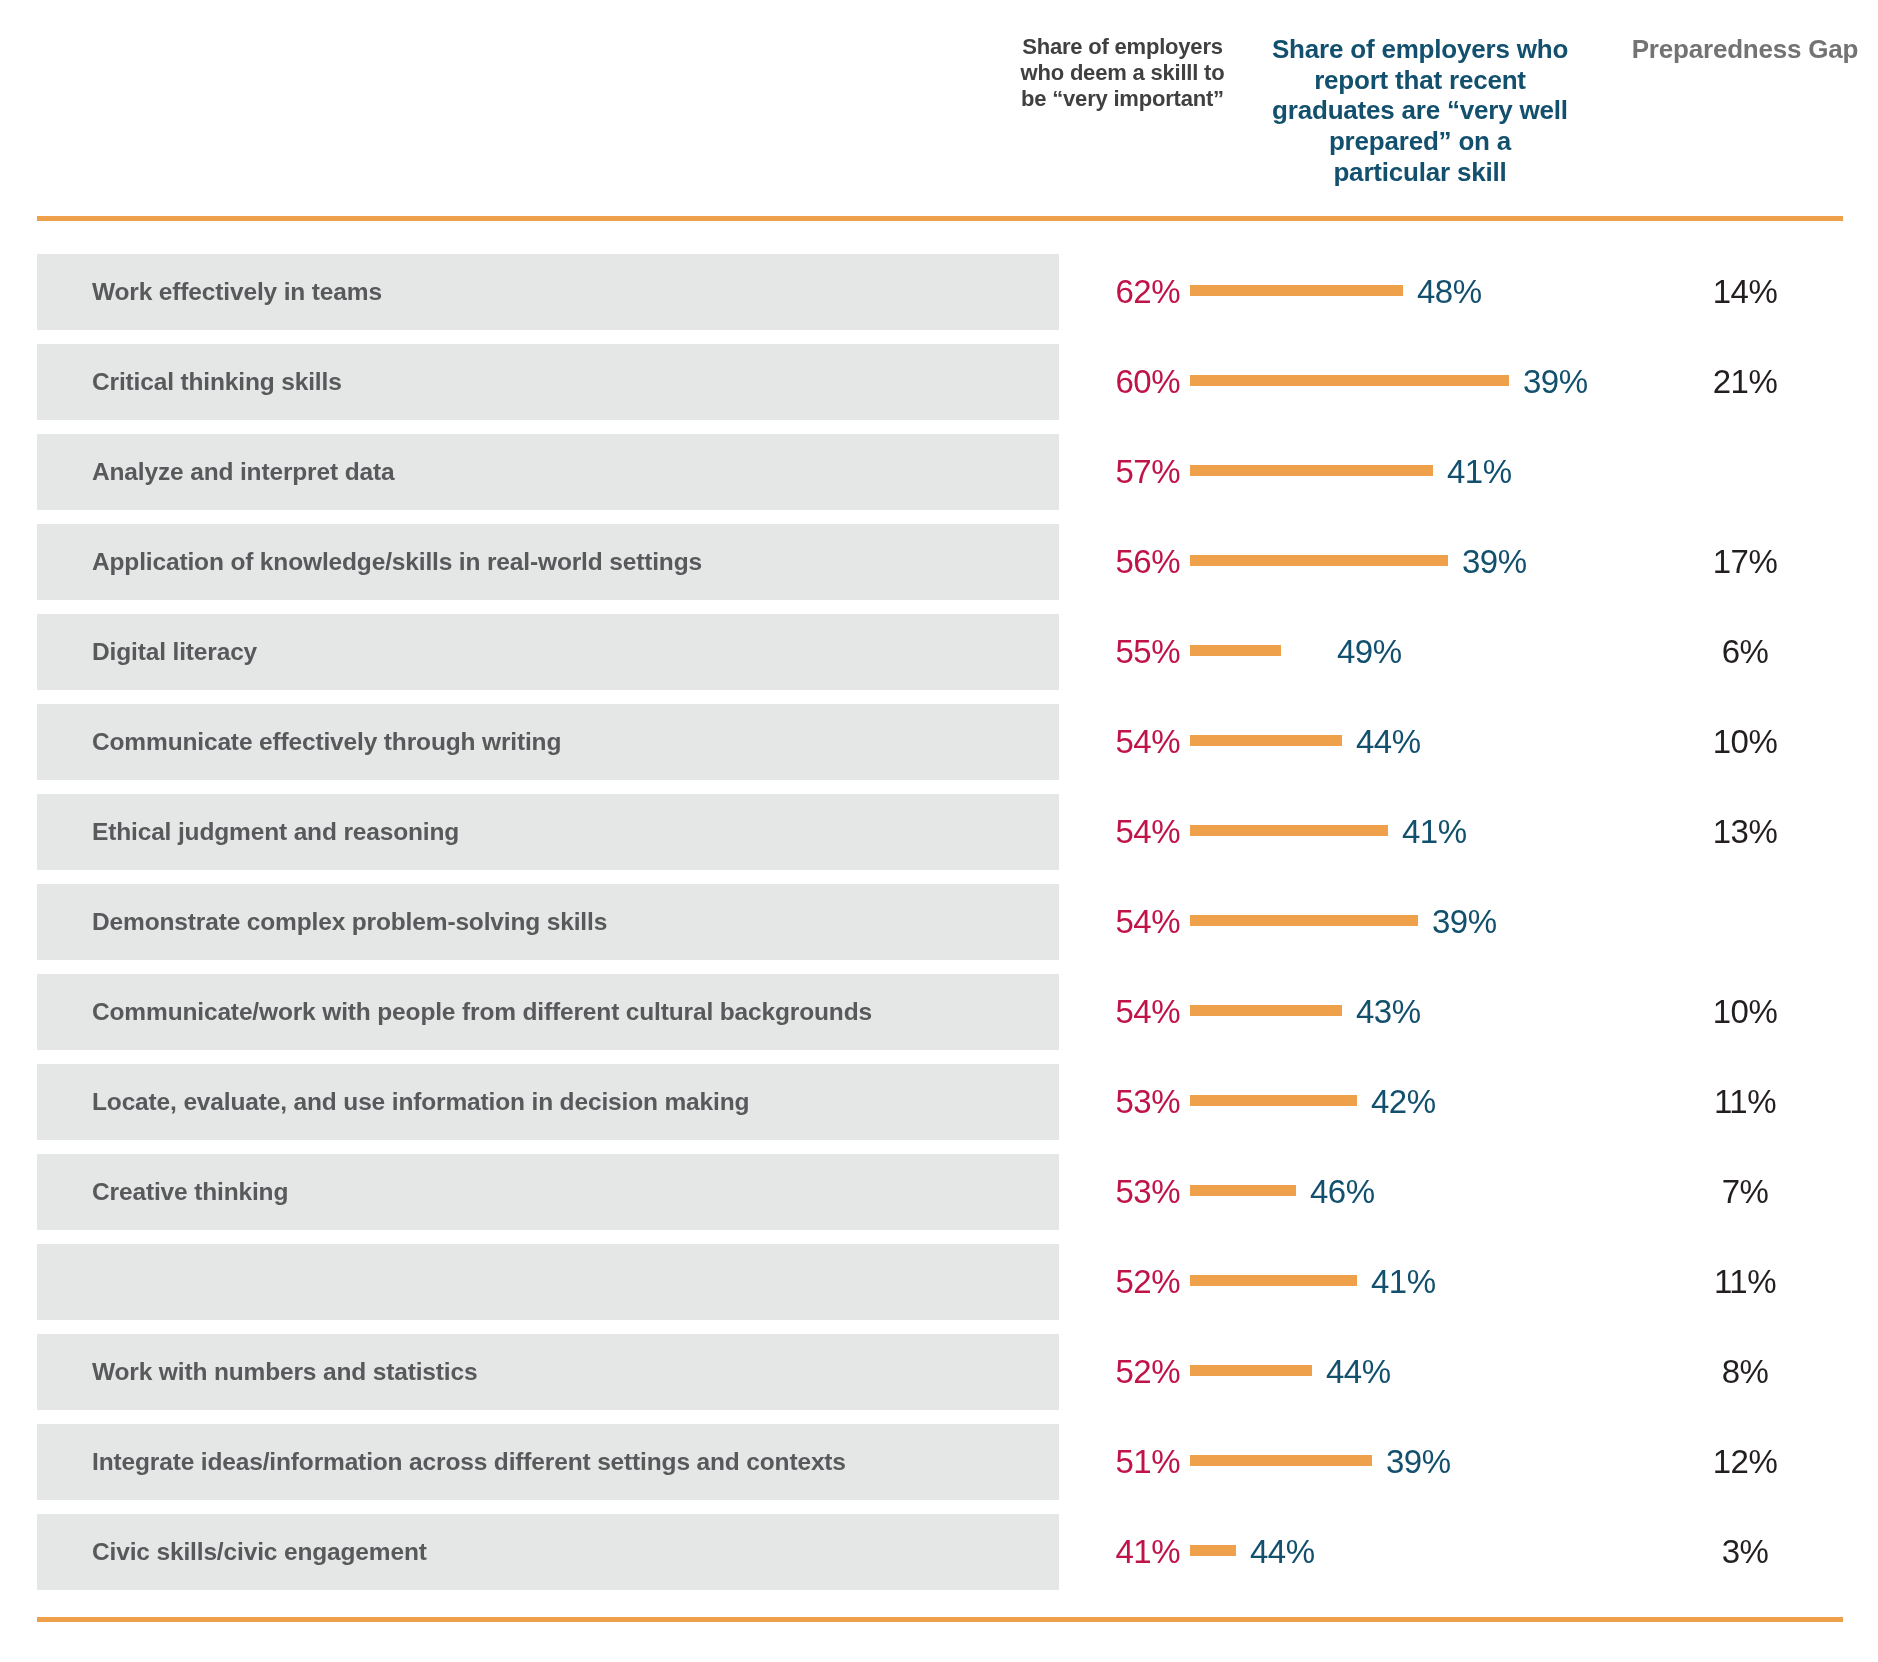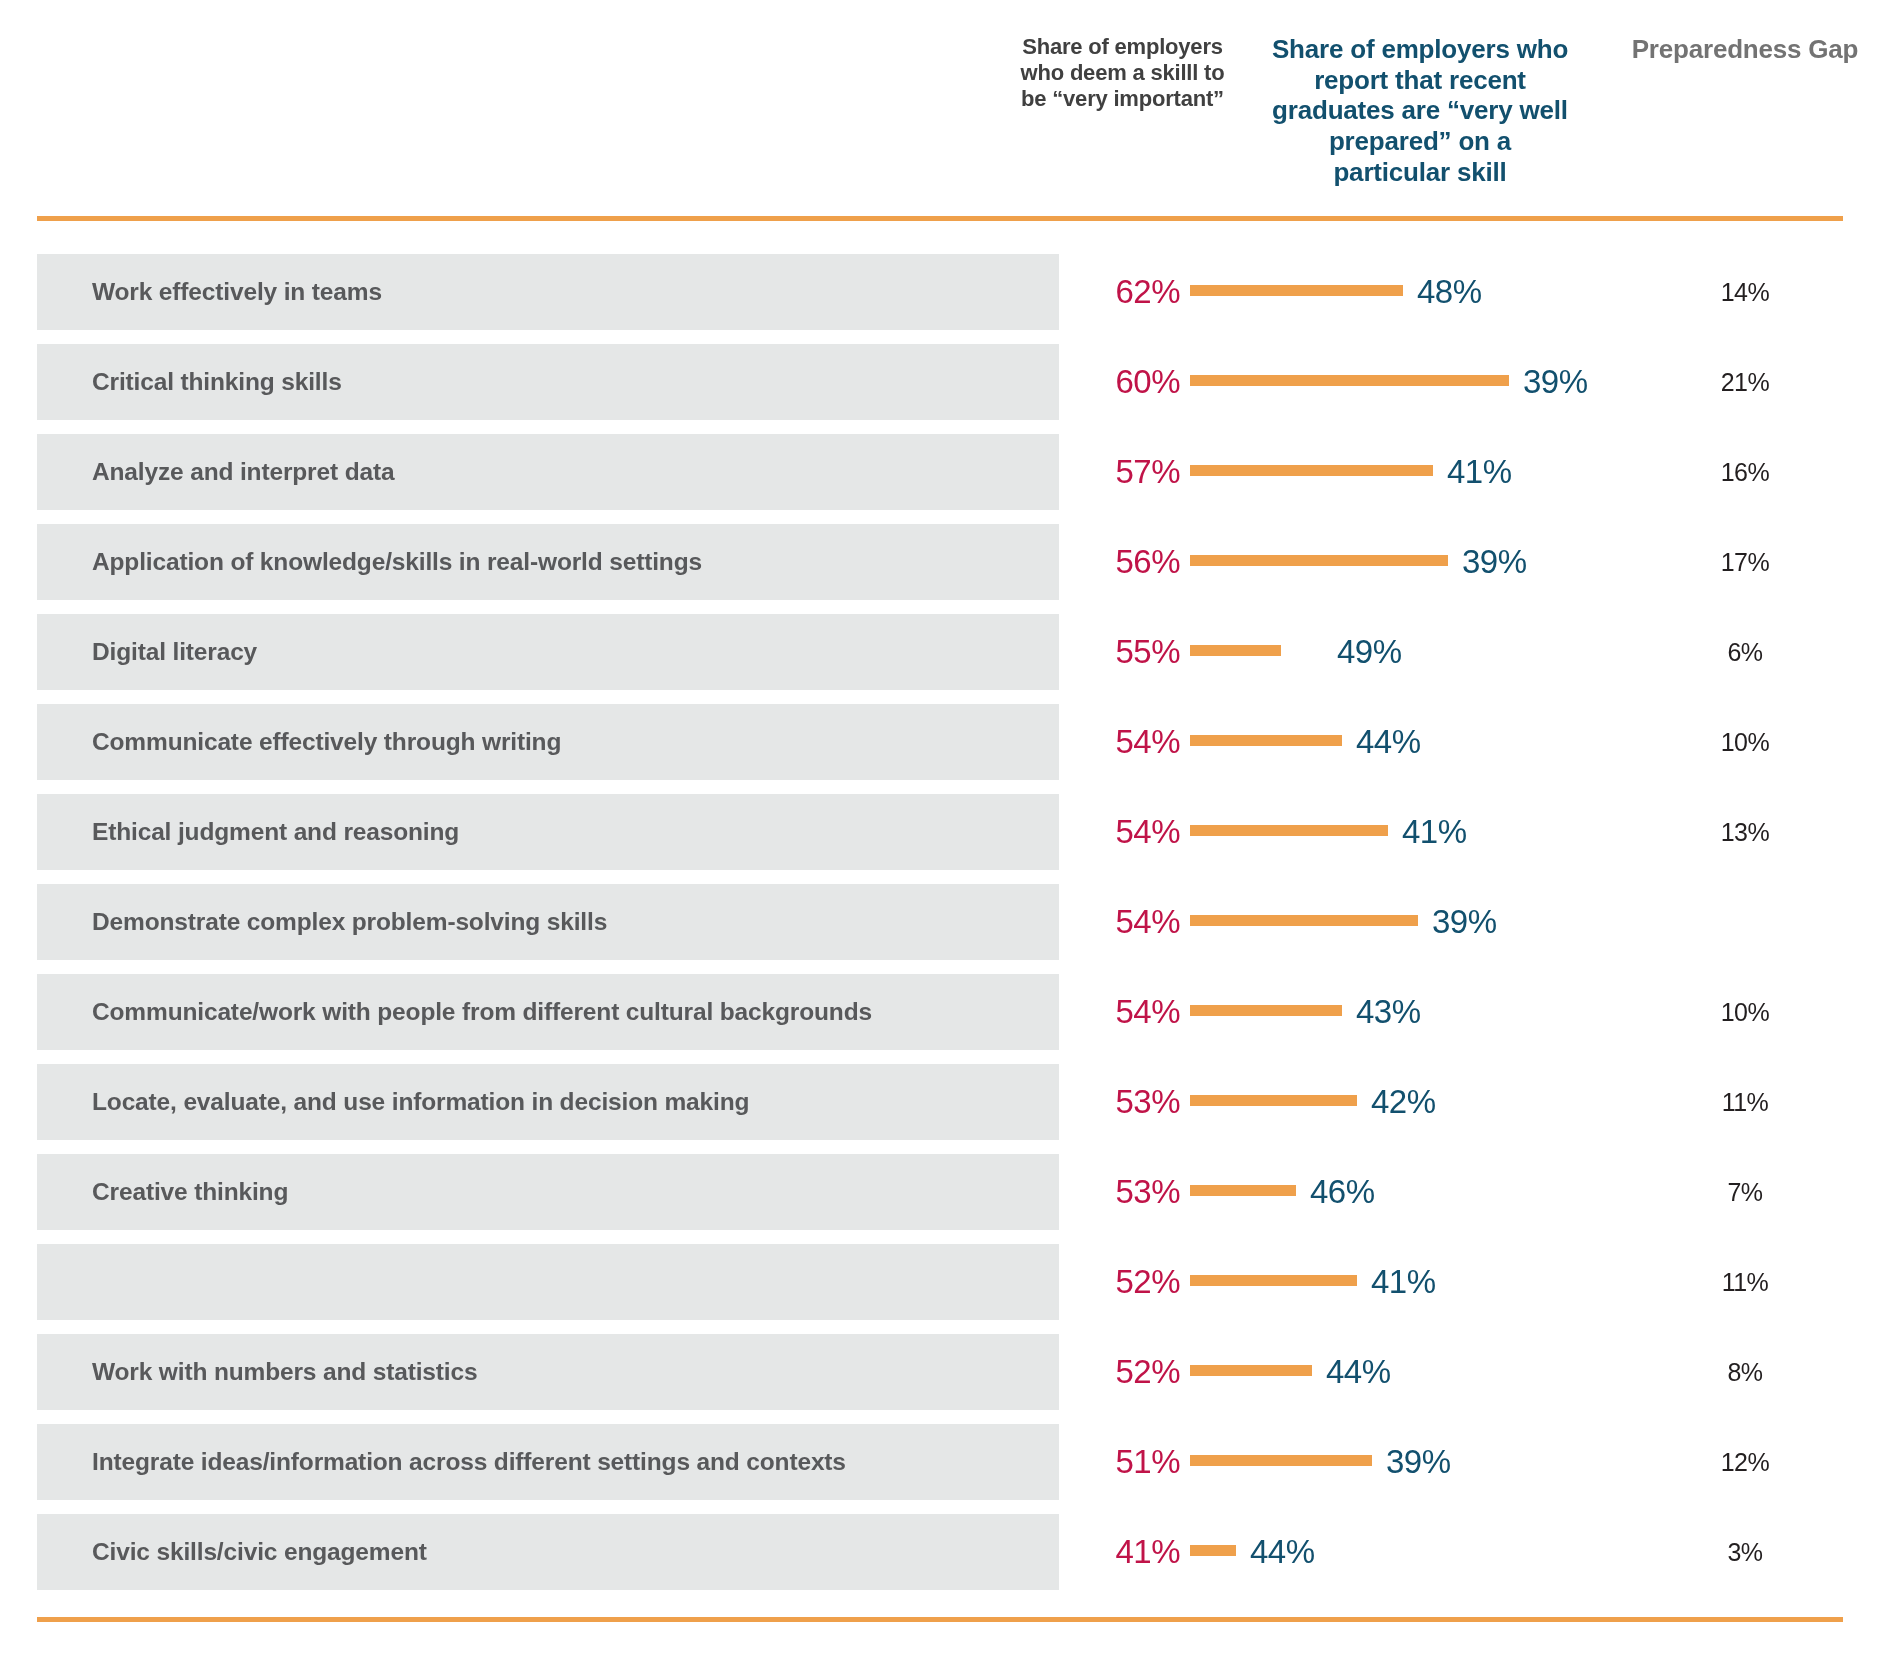--- a/index.html
+++ b/index.html
@@ -146,21 +146,21 @@
 
   
   .val-gap {
     position: absolute;
     left: 1620px;
     top: 0;
     width: 250px;
     height: 76px;
     line-height: 76px;
     text-align: center;
-    font-size: 25px;
+    font-size: 33px;
     color: #231F20;
     letter-spacing: -0.5px;
   }
 </style>
 </head>
 <body>
 
 <div class="sheet">
 
   <div class="header">
@@ -193,21 +193,20 @@
         <div class="val-gap">21%</div>
       </div>
       <div class="row">
         <div class="row-band"></div>
         <div class="row-label">Analyze and interpret data</div>
         <div class="val-important">57%</div>
         <div class="bar-track" style="width: 243px;">
           <div class="bar" style="width: 243px;"></div>
         </div>
         <div class="val-prepared" style="left: 1433px;">41%</div>
-        <div class="val-gap">16%</div>
       </div>
       <div class="row">
         <div class="row-band"></div>
         <div class="row-label">Application of knowledge/skills in real-world settings</div>
         <div class="val-important">56%</div>
         <div class="bar-track" style="width: 258px;">
           <div class="bar" style="width: 258px;"></div>
         </div>
         <div class="val-prepared" style="left: 1448px;">39%</div>
         <div class="val-gap">17%</div>

